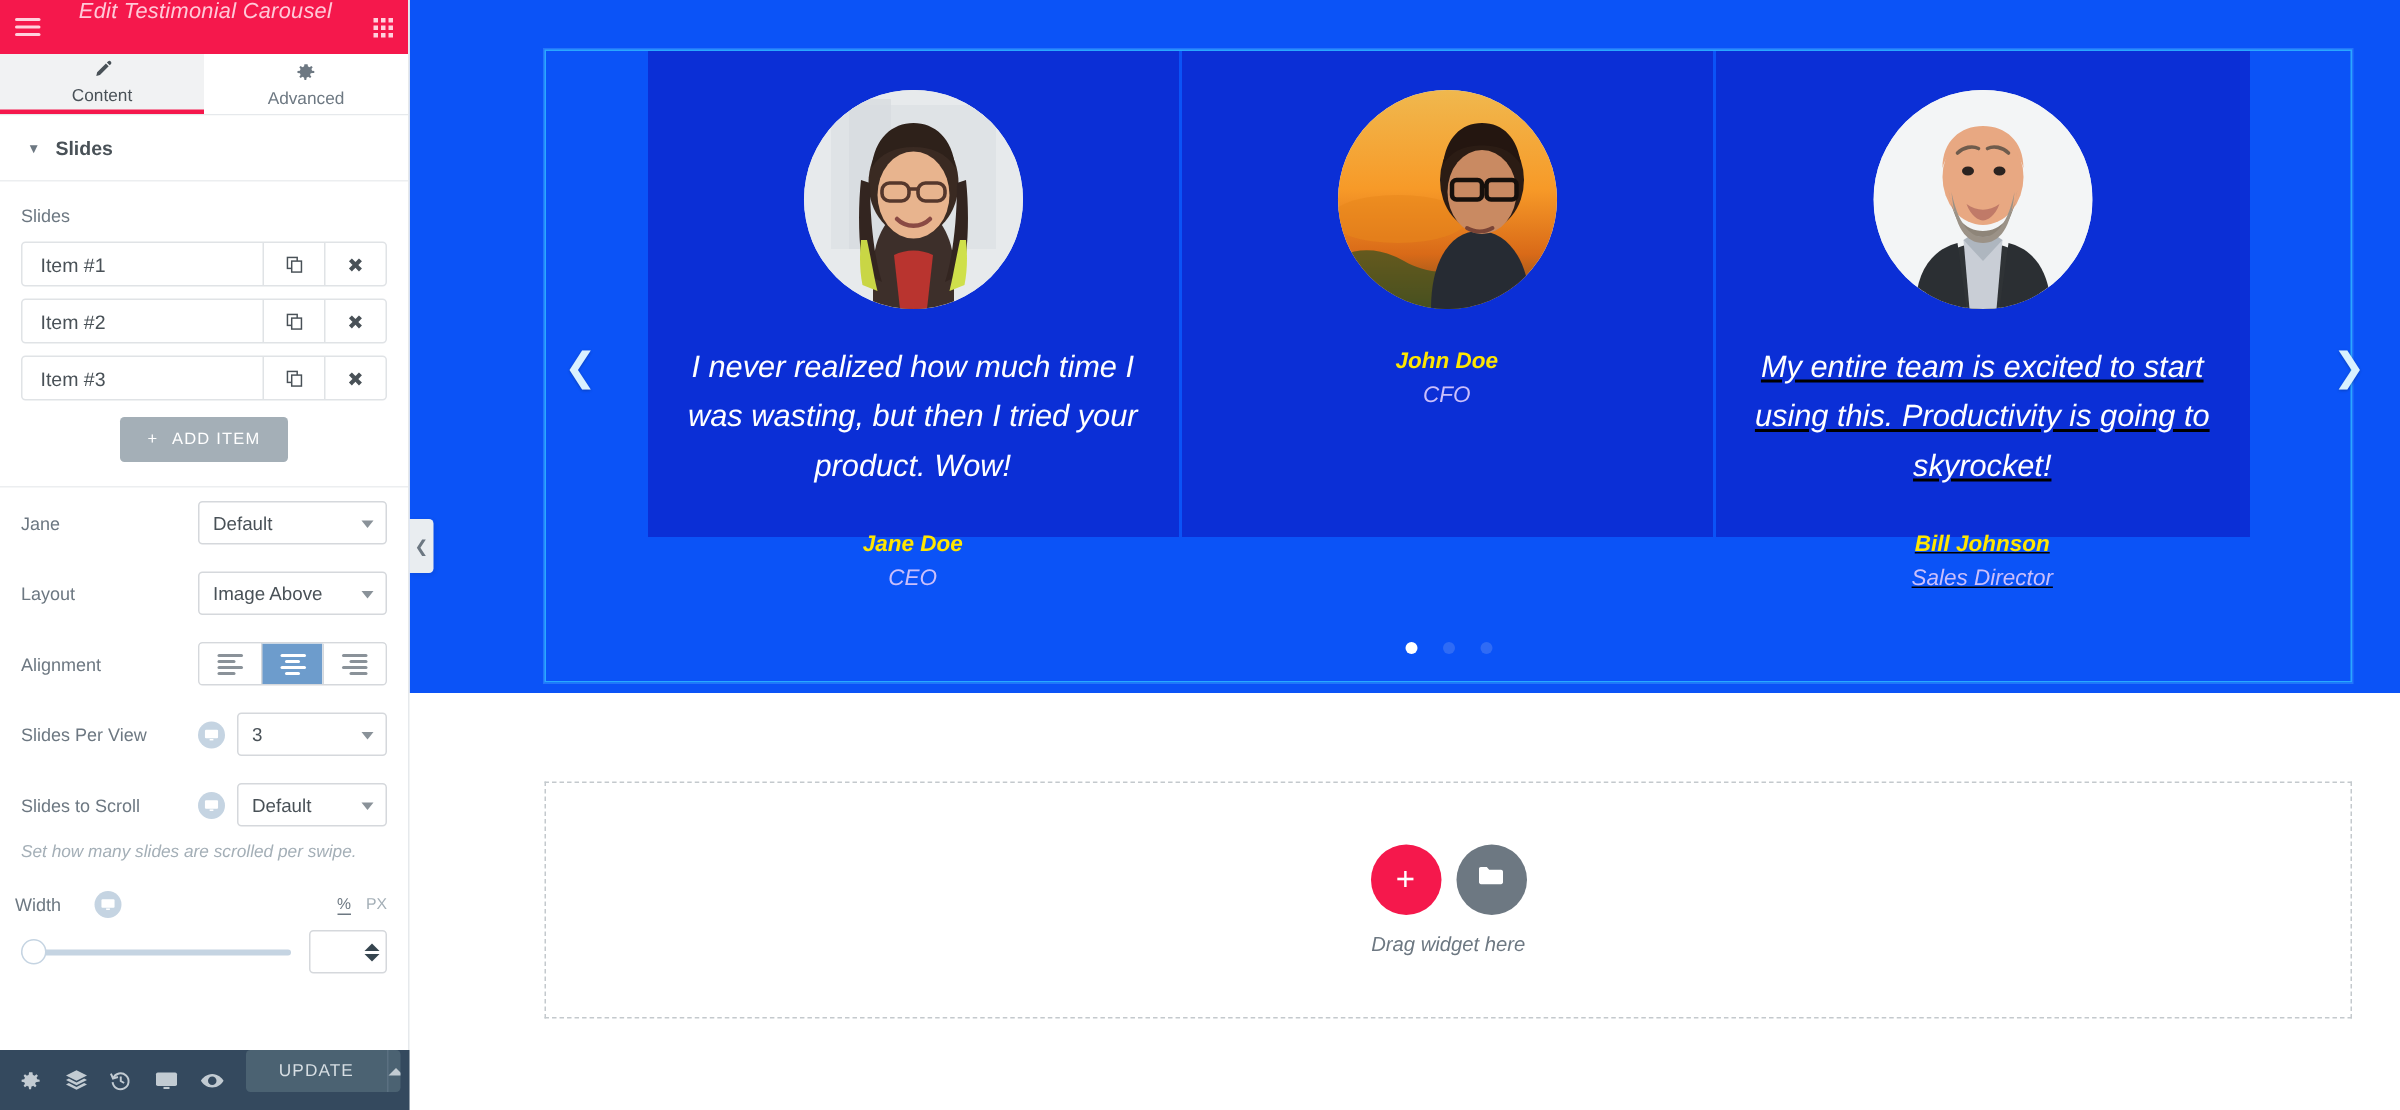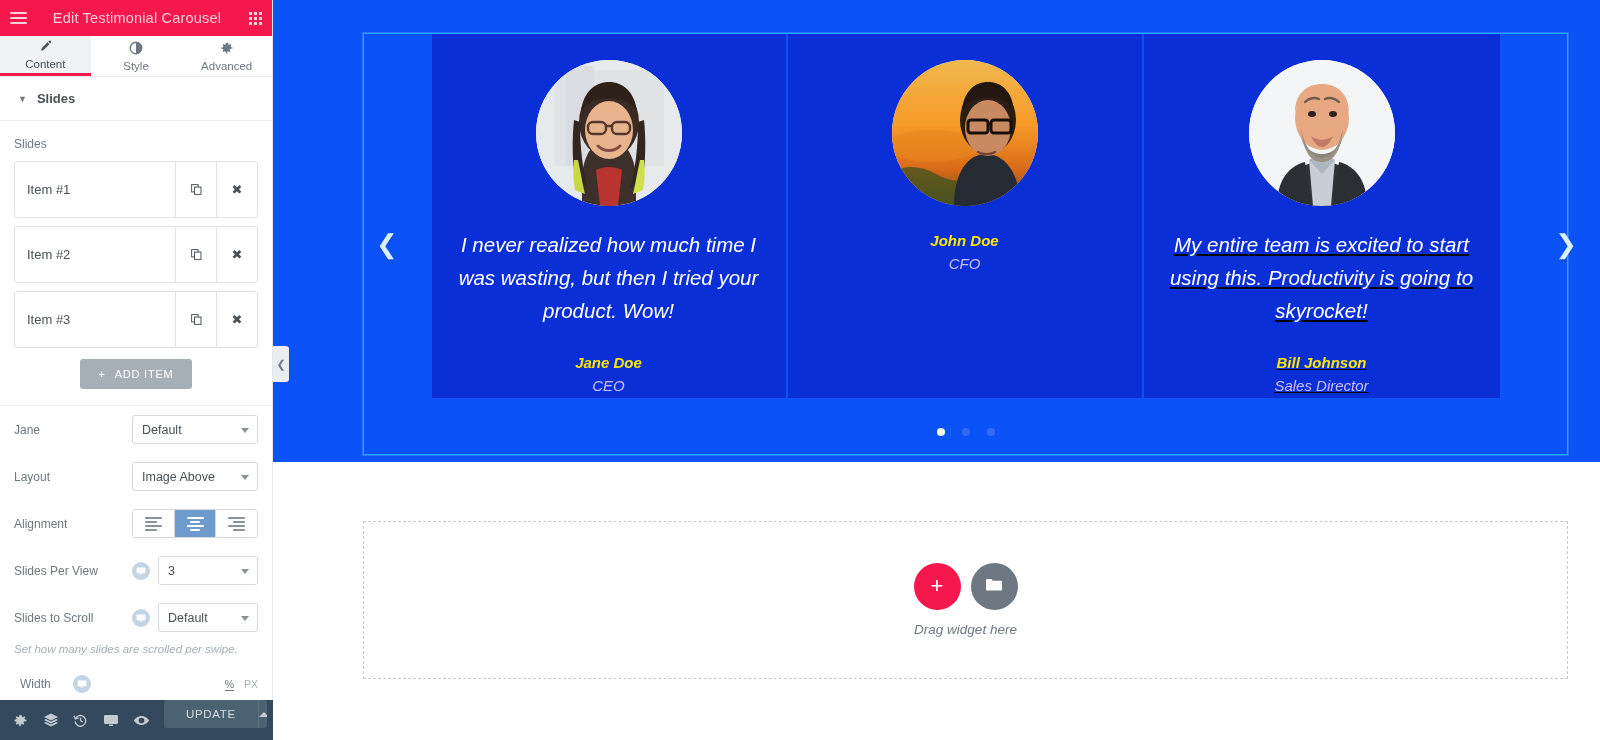--- a/index.html
+++ b/index.html
@@ -14,21 +14,21 @@
   #panel {
     position: absolute; left: 0; top: 0;
     width: 273px; height: 740px;
     background: #ffffff;
     border-right: 1px solid #e6e9ec;
     z-index: 30;
   }
   #panel-header {
     height: 36px; background: #f1395c;
     background: linear-gradient(90deg,#f5184c 0%,#f5184c 100%);
-    display: flex; align-items: center; position: relative;
+    display: flex; position: relative; font-style: italic;
   }
   .hamburger {
     width: 36px; height: 36px; display: flex; flex-direction: column;
     align-items: center; justify-content: center; gap: 3px; cursor: pointer;
   }
   .hamburger i { display:block; width: 17px; height: 2px; background: #ffd1dd; border-radius:1px; }
   #panel-title {
     flex: 1; text-align: center; color: #ffc9d8;
     font-size: 14.5px; letter-spacing: .2px; font-weight: 400;
   }
@@ -56,21 +56,21 @@
     background:#fff;
   }
   #section-head .caret { color:#6d7882; font-size: 9px; }
   #section-head .stitle { font-size: 13px; color: #495157; font-weight: 700; }
 
   .panel-body { padding: 0; }
   .repeater-wrap { padding: 16px 14px 16px 14px; border-bottom:1px solid #eceef0; }
   .repeater-label { font-size: 12px; color: #6d7882; margin-bottom: 10px; }
   .rep-item {
     display: flex; align-items: stretch; border: 1px solid #e0e3e6;
-    border-radius: 3px; margin-bottom: 8px; background: #fff; height: 57px;
+    border-radius: 3px; margin-bottom: 8px; background: #fff; height: 30px;
     overflow: hidden;
   }
   .rep-item .rtitle {
     flex: 1; display: flex; align-items: center; padding-left: 12px;
     font-size: 13px; color: #495157; cursor: move;
   }
   .rep-btn {
     width: 41px; display: flex; align-items: center; justify-content: center;
     border-left: 1px solid #e0e3e6; color: #495157; cursor: pointer; font-size: 13px;
   }
@@ -109,21 +109,21 @@
   .seg .sbtn .lines { display:flex; flex-direction:column; gap:2px; width:17px; }
   .seg .sbtn .lines i { height:2px; background:#8a9299; display:block; border-radius:1px;}
   .seg .sbtn.active .lines i { background:#fff; }
   .resp-icon {
     width: 18px; height: 18px; border-radius: 50%; background: #c5d4e2;
     display: flex; align-items: center; justify-content: center; cursor: pointer; flex-shrink:0;
   }
   .resp-icon svg { display:block; }
   .ctrl-desc { font-size: 11.5px; color: #a4afb7; font-style: italic; padding: 2px 14px 12px 14px; }
 
-  .width-row { display:flex; align-items:center; padding: 8px 14px 2px 20px; gap:8px;}
+  .width-row { display:flex; align-items:center; padding: 8px 14px 2px 10px; gap:8px;}
   .width-row .clabel { width: 45px; font-size: 12px; color:#6d7882;}
   .units { margin-left:auto; display:flex; gap:10px; align-items:center;}
   .unit { font-size: 10.5px; color:#a4afb7; cursor:pointer; }
   .unit.active { color:#6d7882; border-bottom: 1px solid #6d7882; }
   .slider-row { display:flex; align-items:center; padding: 6px 14px 0 14px; gap:12px;}
   .slider { flex:1; position:relative; height: 18px; display:flex; align-items:center; }
   .slider .track { height:4px; background:#c5d4e2; border-radius:2px; width:100%; }
   .slider .knob {
     position:absolute; left:0; width:17px; height:17px; border-radius:50%;
     background:#fff; border:1px solid #c5d4e2; cursor:pointer;
@@ -177,21 +177,21 @@
     position: absolute; left: 90px; top: 33px; width: 1205px; height: 422px;
     border: 1px solid #29a8ff;
     box-shadow: 0 0 0 1px rgba(80,180,255,.35);
   }
   #carousel {
     position: absolute; left: 0; top: 0; width: 100%; height: 100%;
     display: flex; align-items: flex-start; justify-content: center;
     padding: 0 26px;
   }
   .slide {
-    width: 356px; height: 364px; background: #0b2fd6;
+    width: 356px; height: 324px; background: #0b2fd6;
     margin: 0; position: relative; border-right: 2px solid #0b53f7;
     display: flex; flex-direction: column; align-items: center;
     padding-top: 26px;
   }
   .slide:last-child { border-right: none; text-decoration: underline; }
   .avatar {
     width: 146px; height: 146px; border-radius: 50%; overflow: hidden;
     background: #e9eef2; flex-shrink:0;
   }
   .avatar svg { display:block; }
@@ -262,29 +262,20 @@
   </div>
 
   <div id="tabs">
     <div class="tab active">
       <span class="ti">
         <svg width="13" height="13" viewBox="0 0 16 16" fill="#495157">
             <path d="M12.3 1.2a1.6 1.6 0 0 1 2.3 2.3l-.9.9-2.3-2.3.9-.9zM10.6 2.9l2.3 2.3-7.2 7.2-3 .7.7-3 7.2-7.2z"></path>
           </svg>
       </span>
       <span>Content</span>
-    </div>
-    <div class="tab">
-      <span class="ti">
-        <svg width="14" height="14" viewBox="0 0 16 16">
-            <circle cx="8" cy="8" r="6.6" fill="none" stroke="#6d7882" stroke-width="1.5"></circle>
-            <path d="M8 1.4A6.6 6.6 0 0 1 8 14.6z" fill="#6d7882"></path>
-          </svg>
-      </span>
-      <span>Style</span>
     </div>
     <div class="tab">
       <span class="ti">
         <svg width="14" height="14" viewBox="0 0 16 16" fill="#6d7882">
             <path d="M8 5.4A2.6 2.6 0 1 0 8 10.6 2.6 2.6 0 0 0 8 5.4zm6.3 3.3.0-1.4-1.7-.3a4.9 4.9 0 0 0-.5-1.2l1-1.4-1-1-1.4 1a4.9 4.9 0 0 0-1.2-.5L9.2 2H6.8l-.3 1.9a4.9 4.9 0 0 0-1.2.5l-1.4-1-1 1 1 1.4a4.9 4.9 0 0 0-.5 1.2L1.5 7.3v1.4l1.9.3c.1.4.3.8.5 1.2l-1 1.4 1 1 1.4-1c.4.2.8.4 1.2.5l.3 1.9h1.4l.3-1.9c.4-.1.8-.3 1.2-.5l1.4 1 1-1-1-1.4c.2-.4.4-.8.5-1.2l1.7-.3z"></path>
           </svg>
       </span>
       <span>Advanced</span>
     </div>
   </div>

